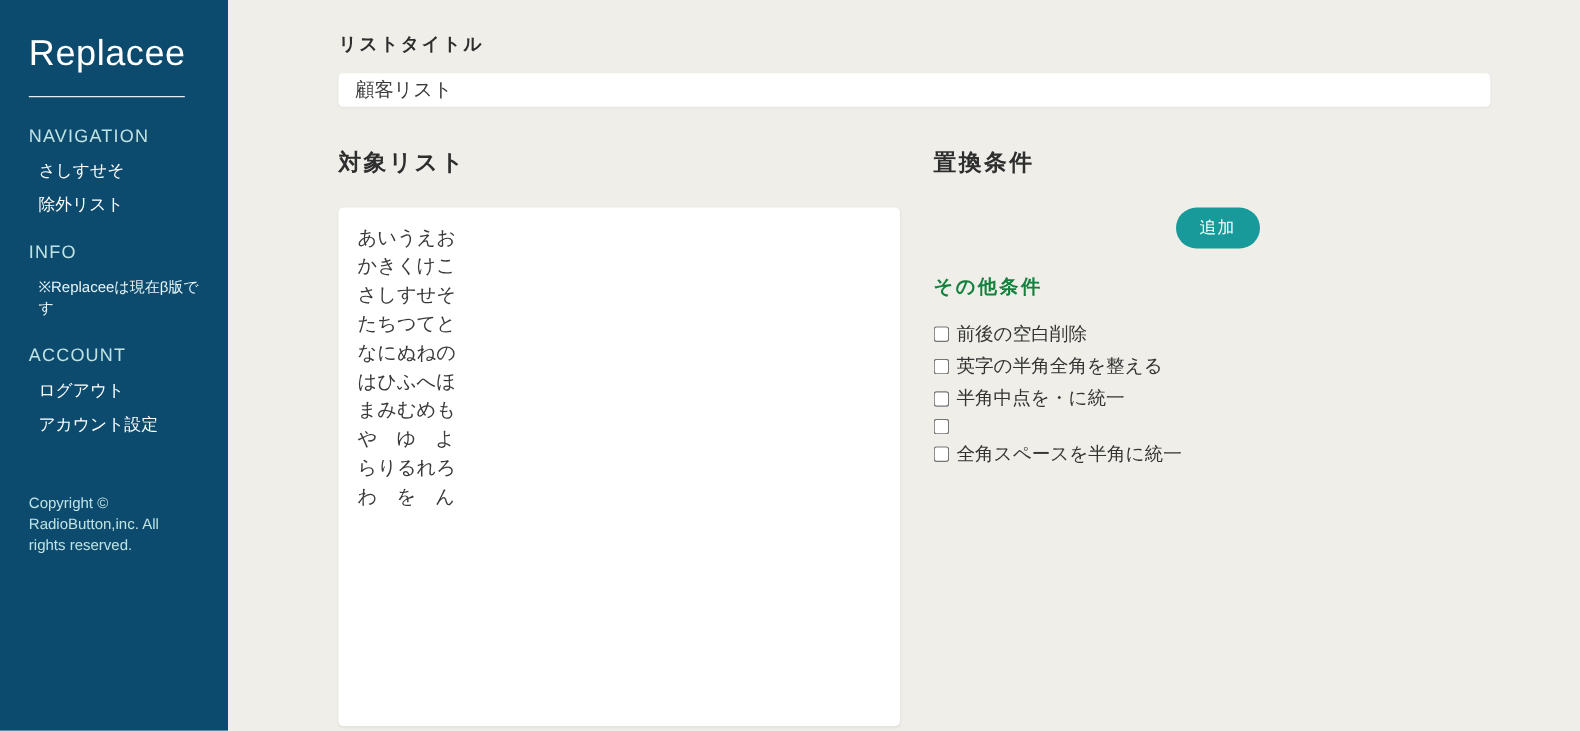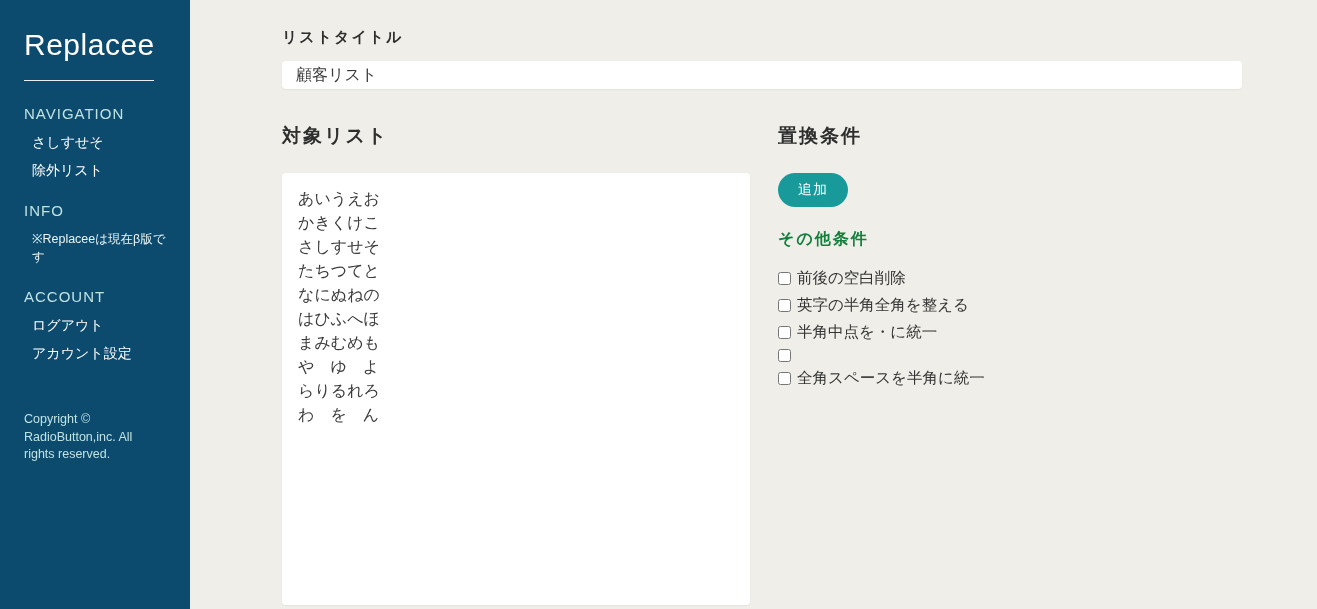--- a/index.html
+++ b/index.html
@@ -114,21 +114,21 @@
     line-height: 1.5;
     color: #3a3a3a;
     resize: none;
     outline: none;
     font-family: inherit;
     box-shadow: 0 1px 2px rgba(0,0,0,0.05);
   }
 
   .add-row {
     display: flex;
-    justify-content: flex-start;
+    justify-content: center;
     margin-bottom: 22px;
     padding-right: 10px;
   }
   .add-btn {
     background: #189a9a;
     color: #fff;
     border: none;
     border-radius: 18px;
     padding: 8px 20px;
     font-size: 14px;

